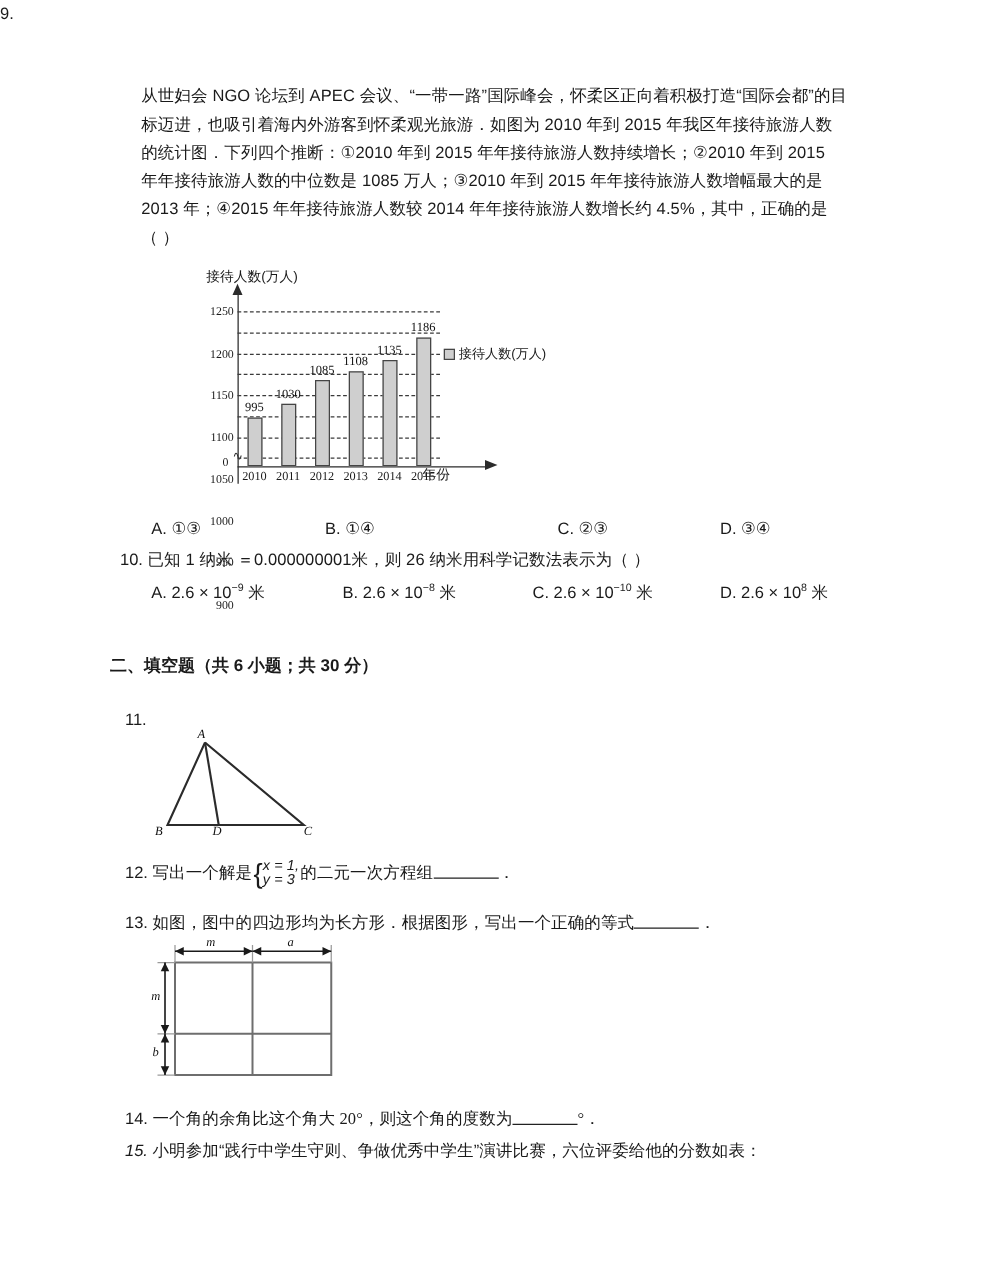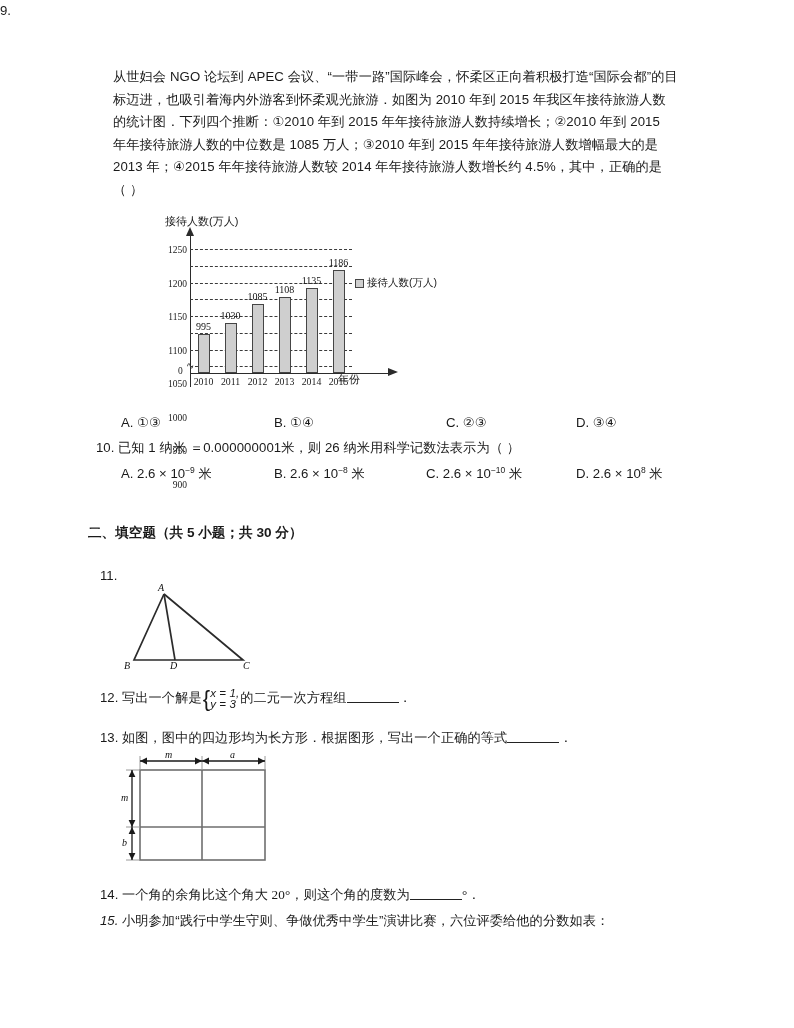--- a/index.html
+++ b/index.html
@@ -336,36 +336,36 @@
     </div>
 
     <div class="legend">
       <span class="legend-swatch"></span>
       <span class="cjk">接待人数(万人)</span>
     </div>
   </div>
 
   <div class="optrow" style="top:413px;">
     <span class="opt cjk" style="left:25px;">A. ①③</span>
-    <span class="opt cjk" style="left:178px;">B. ①④</span>
+    <span class="opt cjk" style="left:164px;">B. ①④</span>
     <span class="opt cjk" style="left:330px;margin-left:20px;">C. ②③</span>
     <span class="opt cjk" style="left:480px;">D. ③④</span>
   </div>
 
   <div class="qnum cjk" style="left:96px; top:437px;">10.</div>
   <div class="qblock cjk" style="left:118px; top:437px; width:600px;">已知 1 纳米 ＝0.000000001米，则 26 纳米用科学记数法表示为（    ）</div>
 
   <div class="optrow" style="top:460px;">
     <span class="opt cjk" style="left:25px;"><span>A. 2.6 × 10</span><sup class="sci">−9</sup><span> 米</span></span>
     <span class="opt cjk" style="left:178px;"><span>B. 2.6 × 10</span><sup class="sci">−8</sup><span> 米</span></span>
     <span class="opt cjk" style="left:330px;"><span>C. 2.6 × 10</span><sup class="sci">−10</sup><span> 米</span></span>
     <span class="opt cjk" style="left:480px;"><span>D. 2.6 × 10</span><sup class="sci">8</sup><span> 米</span></span>
   </div>
 
-  <div id="sec2" class="cjk">二、填空题（共 5 小题；共 30 分）</div>
+  <div id="sec2" class="cjk">二、填空题（共 6 小题；共 30 分）</div>
 
   <div class="qnum cjk" style="left:100px; top:553px;margin-top:12px;">11.</div>
 
   <div id="fig-triangle">
     <svg width="160" height="90" viewBox="0 0 160 90">
       <polyline points="54,11 24,77 133,77 54,11" fill="none" stroke="#2b2b2b" stroke-width="1.7" stroke-linejoin="miter"></polyline>
       <line x1="54" y1="11" x2="65" y2="77" stroke="#2b2b2b" stroke-width="1.7"></line>
     </svg>
     <div class="fig-label" style="left:48px; top:-1px;">A</div>
     <div class="fig-label" style="left:14px; top:77px;">B</div>

